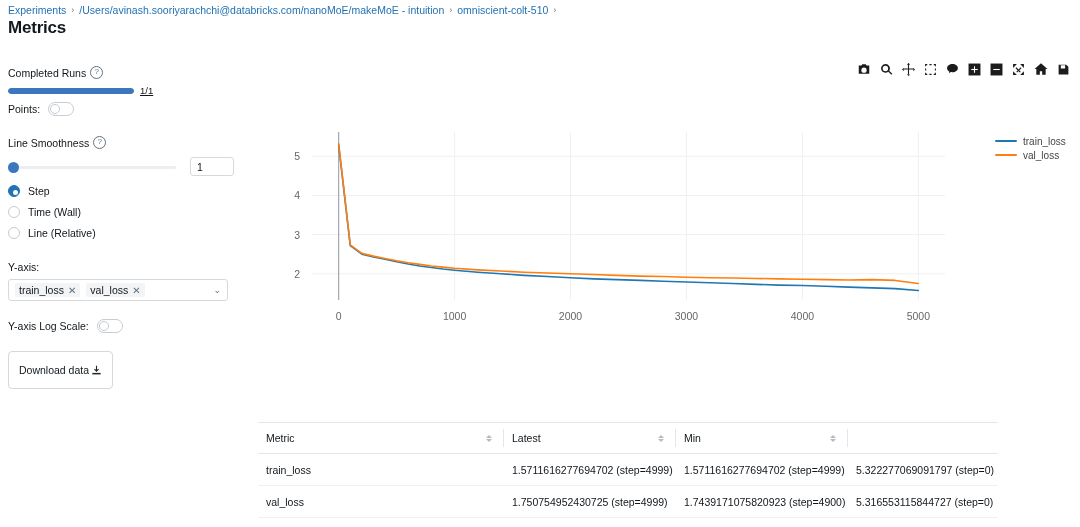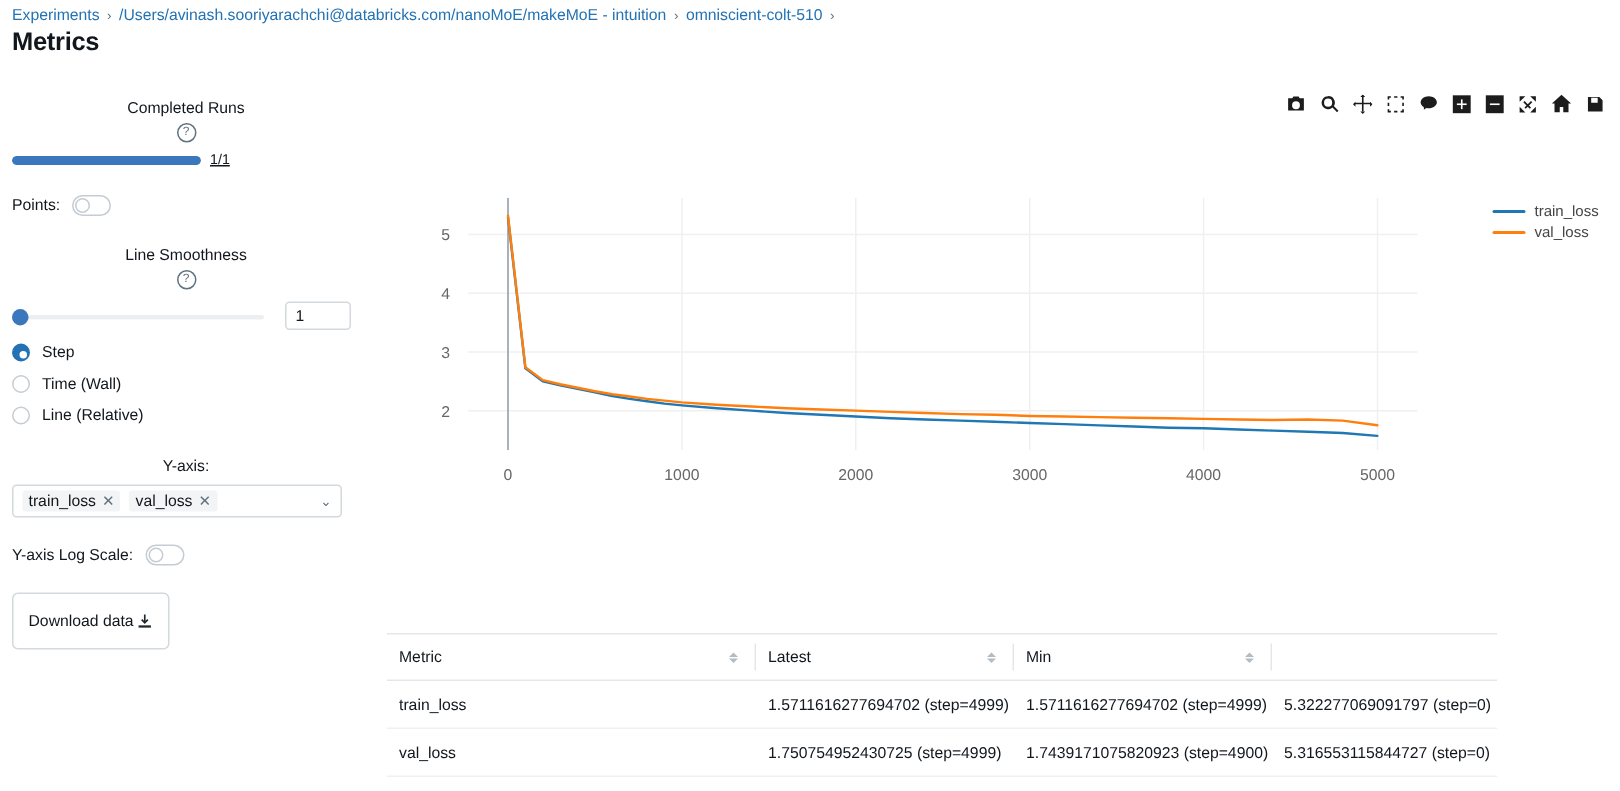--- a/index.html
+++ b/index.html
@@ -13,31 +13,31 @@
   
   .breadcrumb{position:absolute;left:8px;top:4px;font-size:10.5px;color:#2272b4;
     display:flex;align-items:center;gap:5px;white-space:nowrap;}
   .breadcrumb a{color:#2272b4;text-decoration:none;}
   .crumb-sep{color:#5f7281;font-size:9px;}
   .page-title{position:absolute;left:8px;top:18px;font-size:17px;font-weight:700;
     letter-spacing:-.2px;color:#11171c;}
 
   
   .controls{position:absolute;left:8px;top:66px;width:232px;}
-  .ctl-label{font-size:10.5px;color:#11171c;display:flex;align-items:center;gap:4px;flex-direction:column;}
+  .ctl-label{font-size:10.5px;color:#11171c;display:flex;align-items:center;gap:4px;}
   .help-icon{width:11px;height:11px;border:1px solid #5f7281;border-radius:50%;
     font-size:8px;line-height:10px;text-align:center;color:#5f7281;display:inline-block;}
 
   .progress-row{display:flex;align-items:center;gap:6px;margin-top:6px;}
   .progress-track{width:126px;height:6px;border-radius:4px;background:#e3e8ee;overflow:hidden;}
   .progress-fill{height:100%;background:#3b77bc;border-radius:4px;}
   .progress-text{font-size:9.5px;color:#11171c;text-decoration:underline;}
 
   .row-inline{display:flex;align-items:center;gap:8px;}
-  .mt-points{margin-top:18px;}
+  .mt-points{margin-top:6px;}
   .toggle{width:26px;height:14px;border-radius:8px;border:1px solid #c5ccd4;background:#fff;
     position:relative;box-sizing:border-box;}
   .toggle .knob{position:absolute;left:1px;top:1px;width:10px;height:10px;border-radius:50%;
     background:#fff;border:1px solid #c5ccd4;box-sizing:border-box;}
 
   .mt-smooth{margin-top:20px;}
   .slider-row{display:flex;align-items:center;gap:14px;margin-top:8px;}
   .slider{position:relative;width:168px;height:14px;}
   .slider-track{position:absolute;left:0;top:6px;width:168px;height:3px;border-radius:2px;background:#eceff2;}
   .slider-thumb{position:absolute;left:0;top:2px;width:11px;height:11px;border-radius:50%;background:#3b77bc;}

